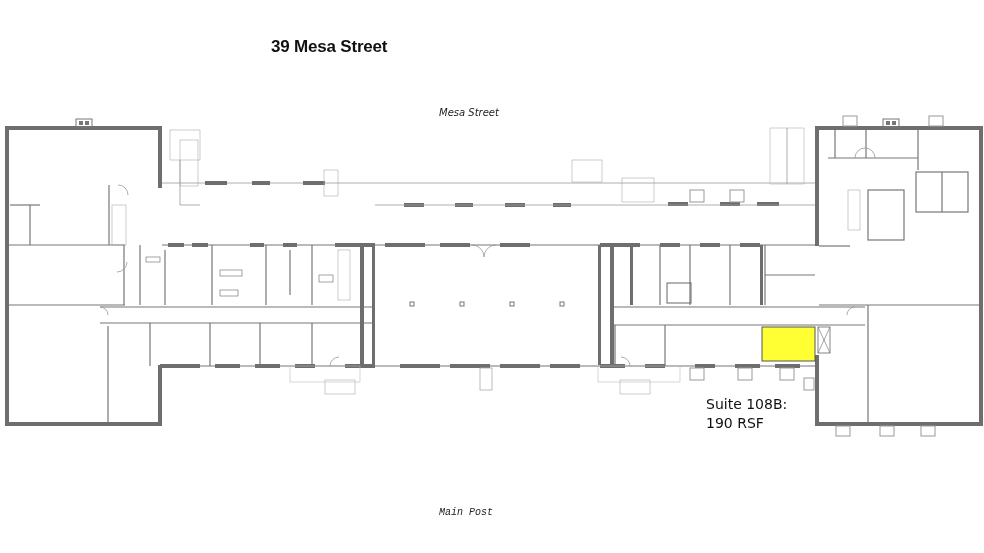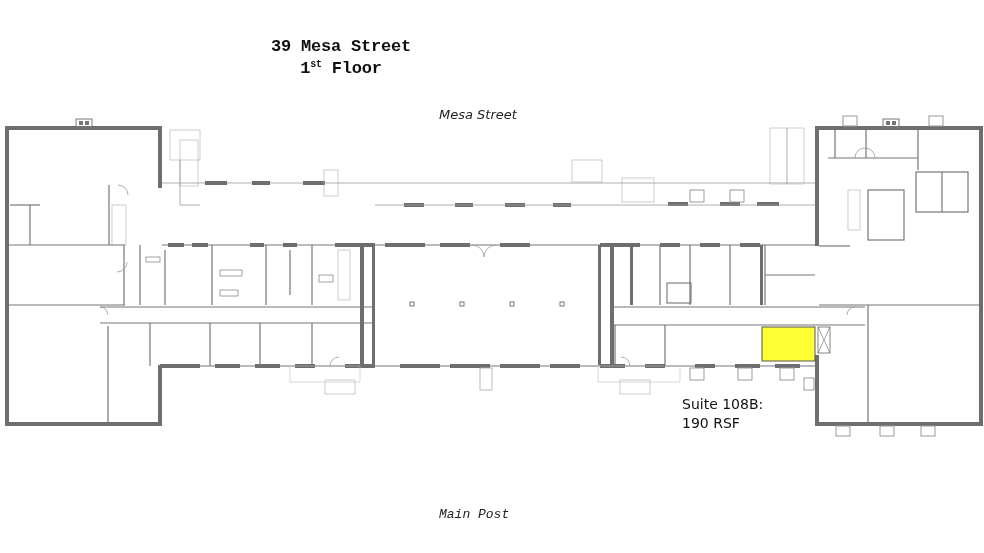--- a/index.html
+++ b/index.html
@@ -1,31 +1,30 @@
 <!DOCTYPE html>
 <html><head>
 <meta charset="utf-8">
 <style>
   html, body { margin: 0; padding: 0; background: #ffffff; }
   body { width: 984px; height: 553px; position: relative; overflow: hidden; font-family: "DejaVu Sans", "Liberation Sans", sans-serif; }
-  .title { position: absolute; left: 271px; top: 36px; font-size: 17px; font-weight: bold; color: #111; line-height: 22px; font-family: Liberation Mono, monospace; letter-spacing: -0.2px; text-align: center; }
+  .title { position: absolute; left: 271px; top: 36px; font-size: 17px; font-weight: bold; color: #111; line-height: 22px; font-family: Liberation Sans, sans-serif; letter-spacing: -0.2px; }
   .title sup { font-size: 10px; vertical-align: 6px; line-height: 0; }
-  .street { position: absolute; font-style: italic; font-size: 13px; color: #222; font-family: "DejaVu Sans", sans-serif; }
-  .suite-label { position: absolute; left: 682px; top: 395px; font-size: 14px; color: #111; line-height: 19px; font-family: "DejaVu Sans", sans-serif; }
+  .street { position: absolute; font-style: italic; font-size: 10px; color: #222; font-family: "DejaVu Sans", sans-serif; }
+  .suite-label { position: absolute; left: 706px; top: 395px; font-size: 14px; color: #111; line-height: 19px; font-family: "DejaVu Sans", sans-serif; }
   svg.plan { position: absolute; left: 0; top: 0; }
   .wall { fill: #6e6e6e; }
   .wl { stroke: #777; stroke-width: 1.2; fill: none; }
   .wt { stroke: #999; stroke-width: 0.8; fill: none; }
 </style>
 </head>
 <body>
 
 <div class="title">
   <div>39 Mesa Street</div>
-  <div><span>1</span><sup>st</sup> <span>Floor</span></div>
 </div>
 
 <div class="street" style="left:439px; top:107px;">Mesa Street</div>
 <div class="street" style="left:439px; top:507px;font-family:Liberation Mono, monospace;">Main Post</div>
 
 <svg class="plan" width="984" height="553" viewBox="0 0 984 553">
 
   <g>
     <rect class="wall" x="5" y="126" width="157" height="4"></rect>
     <rect class="wall" x="5" y="126" width="4" height="300"></rect>

